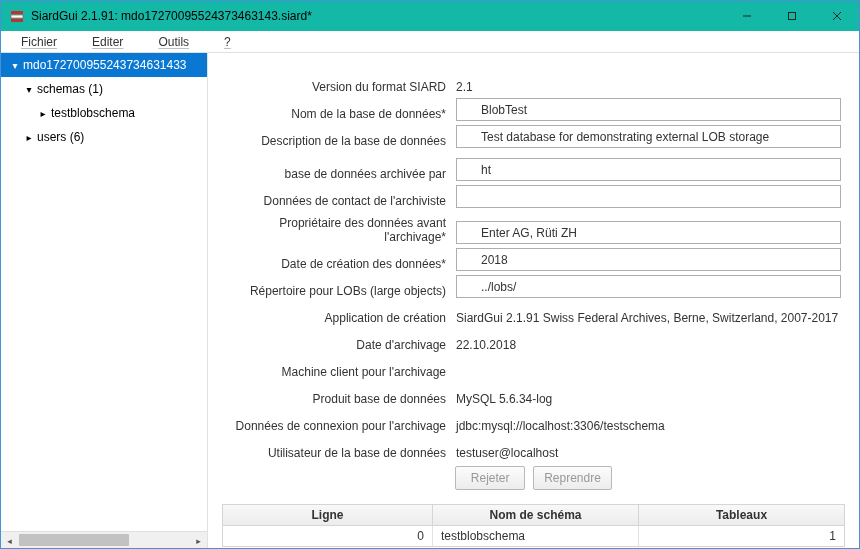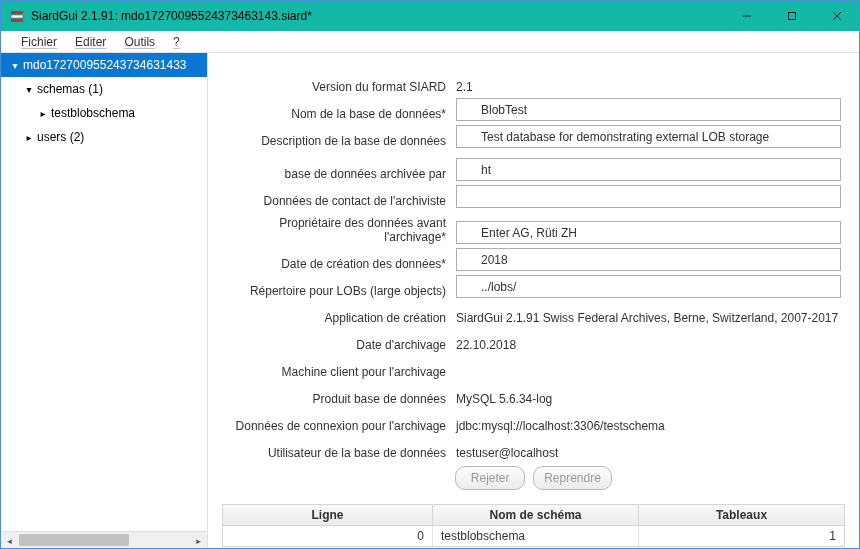--- a/index.html
+++ b/index.html
@@ -41,21 +41,21 @@
     align-items: center;
     justify-content: center;
     font-size: 13px;
     color: #222;
   }
   .menubar {
     height: 22px;
     display: flex;
     align-items: center;
     padding: 0 12px;
-    gap: 2px;
+    gap: 19px;
     border-bottom: 1px solid #e0e0e0;
   }
   .menu-item {
     padding: 2px 8px;
     text-decoration: underline;
     text-decoration-color: rgba(0,0,0,0.25);
     text-underline-offset: 2px;
   }
   .body {
     flex: 1;
@@ -167,21 +167,21 @@
     gap: 8px;
     margin: 6px 0 10px 0;
   }
   .btn {
     min-width: 70px;
     height: 24px;
     border: 1px solid #b8b8b8;
     background: linear-gradient(#fcfcfc,#ececec);
     color: #999;
     font-size: 12px;
-    border-radius: 10px;
+    border-radius: 2px;
     padding: 0 10px;
   }
   .table {
     margin: 0 14px 10px 14px;
     border: 1px solid #d5d5d5;
   }
   .thead {
     display: flex;
     background: linear-gradient(#f8f8f8,#ececec);
     border-bottom: 1px solid #d5d5d5;
@@ -258,21 +258,21 @@
         <div class="tree-row level1">
           <span class="tree-arrow">▾</span>
           <span>schemas (1)</span>
         </div>
         <div class="tree-row level2">
           <span class="tree-arrow">▸</span>
           <span>testblobschema</span>
         </div>
         <div class="tree-row level1">
           <span class="tree-arrow">▸</span>
-          <span>users (2)</span>
+          <span>users (6)</span>
         </div>
       </div>
       <div class="sidebar-hscroll">
         <div class="hscroll-btn left">◂</div>
         <div class="hscroll-thumb"></div>
         <div class="hscroll-btn right">▸</div>
       </div>
     </div>
 
     <div class="main">

